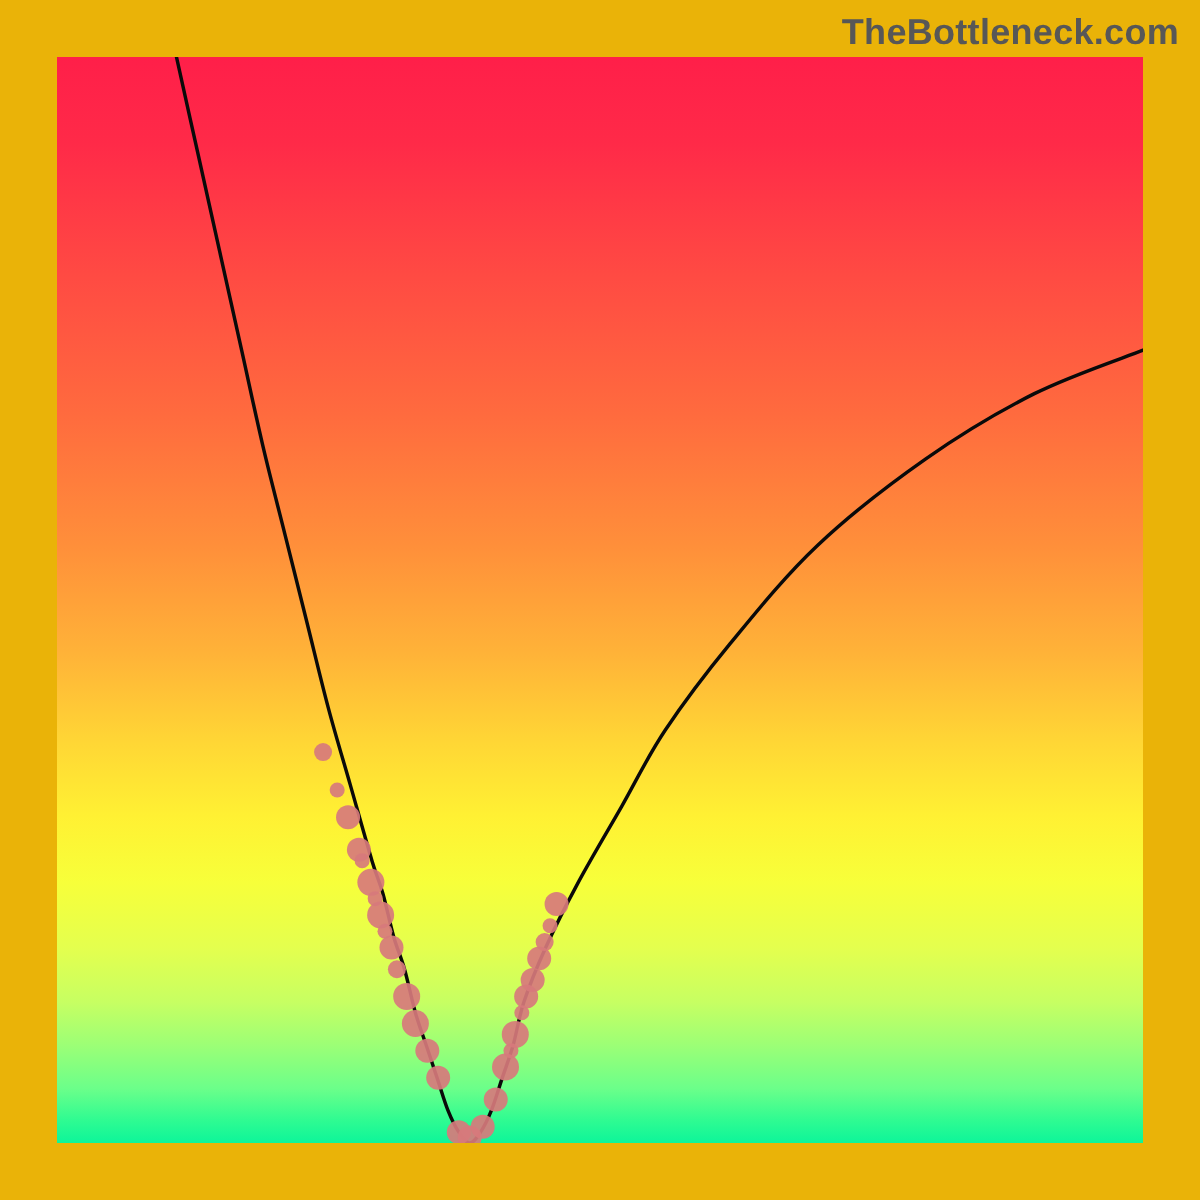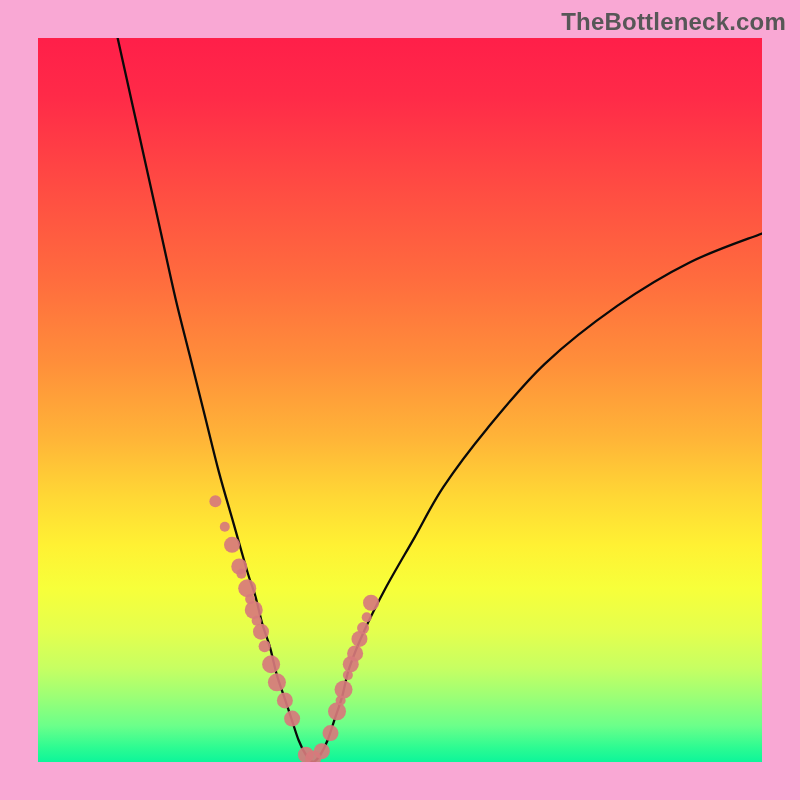--- a/index.html
+++ b/index.html
@@ -8,21 +8,21 @@
     width: 800px;
     height: 800px;
     background: #000;
     font-family: Arial, Helvetica, sans-serif;
     overflow: hidden;
   }
   .stage {
     position: relative;
     width: 800px;
     height: 800px;
-    background: #f9a8d4;
+    background: #eab308;
   }
   .plot-area {
     position: absolute;
     left: 38px;
     top: 38px;
     width: 724px;
     height: 724px;
     
     background: linear-gradient(to bottom,
       #ff1f49 0%,

